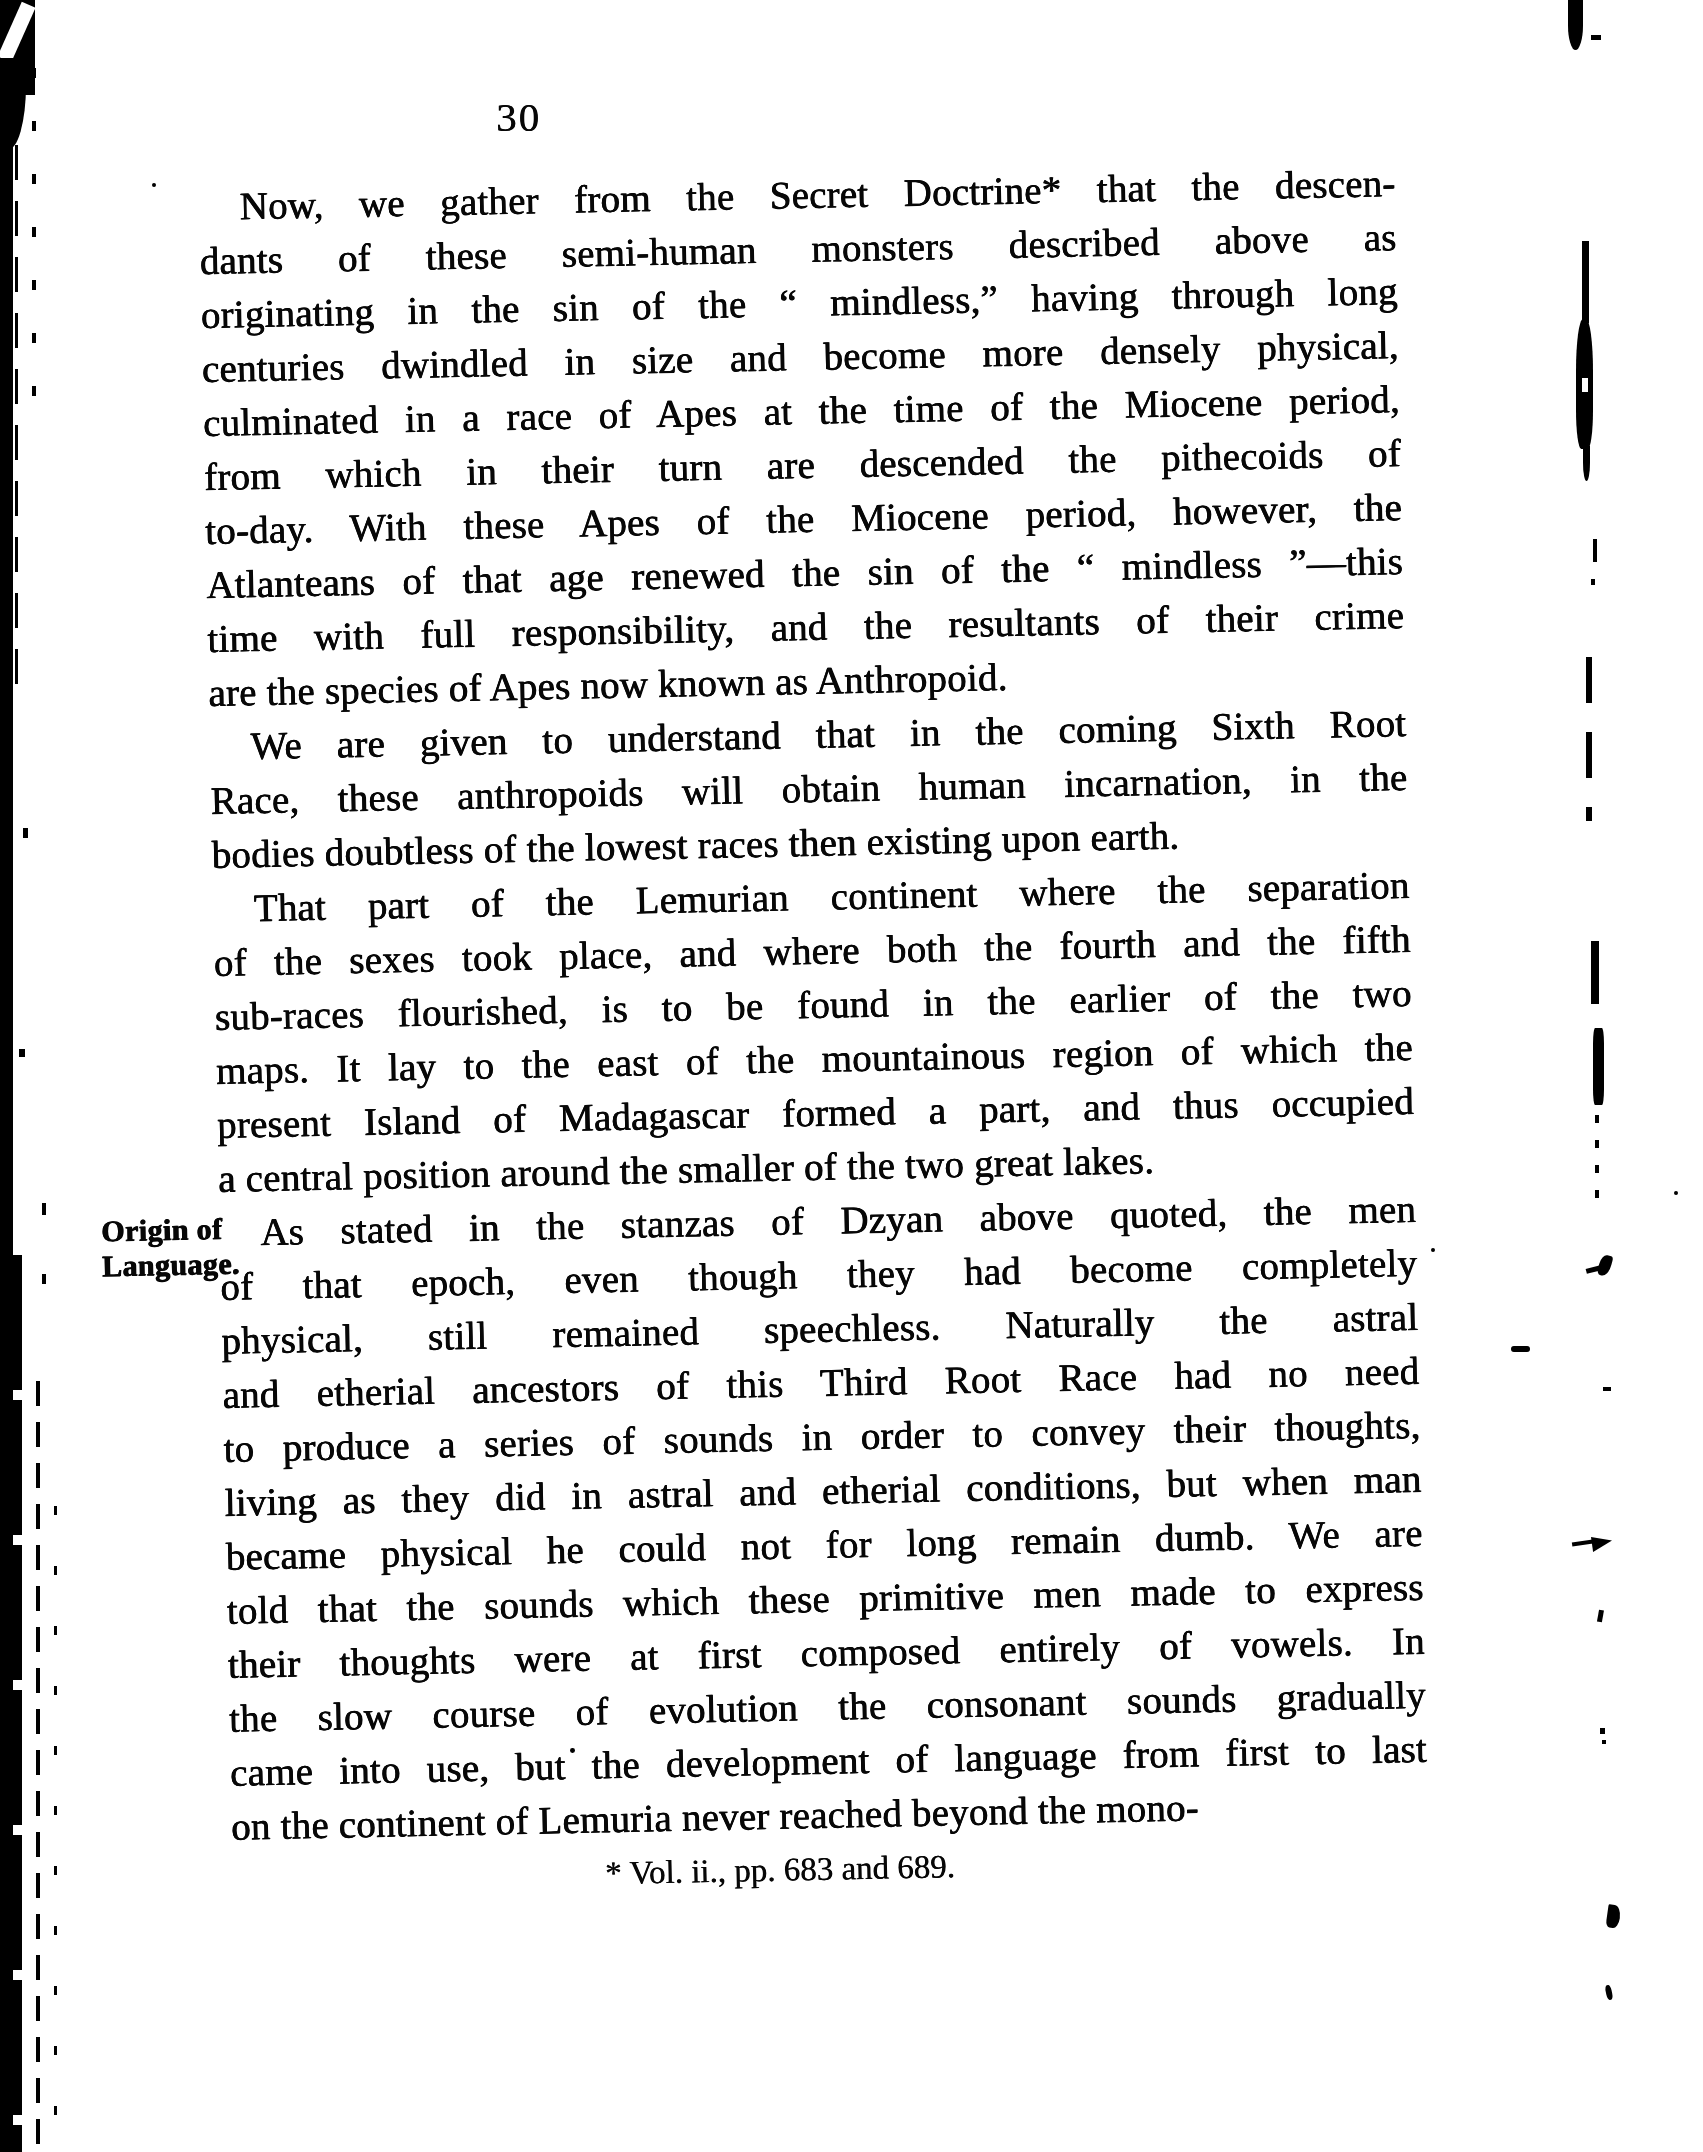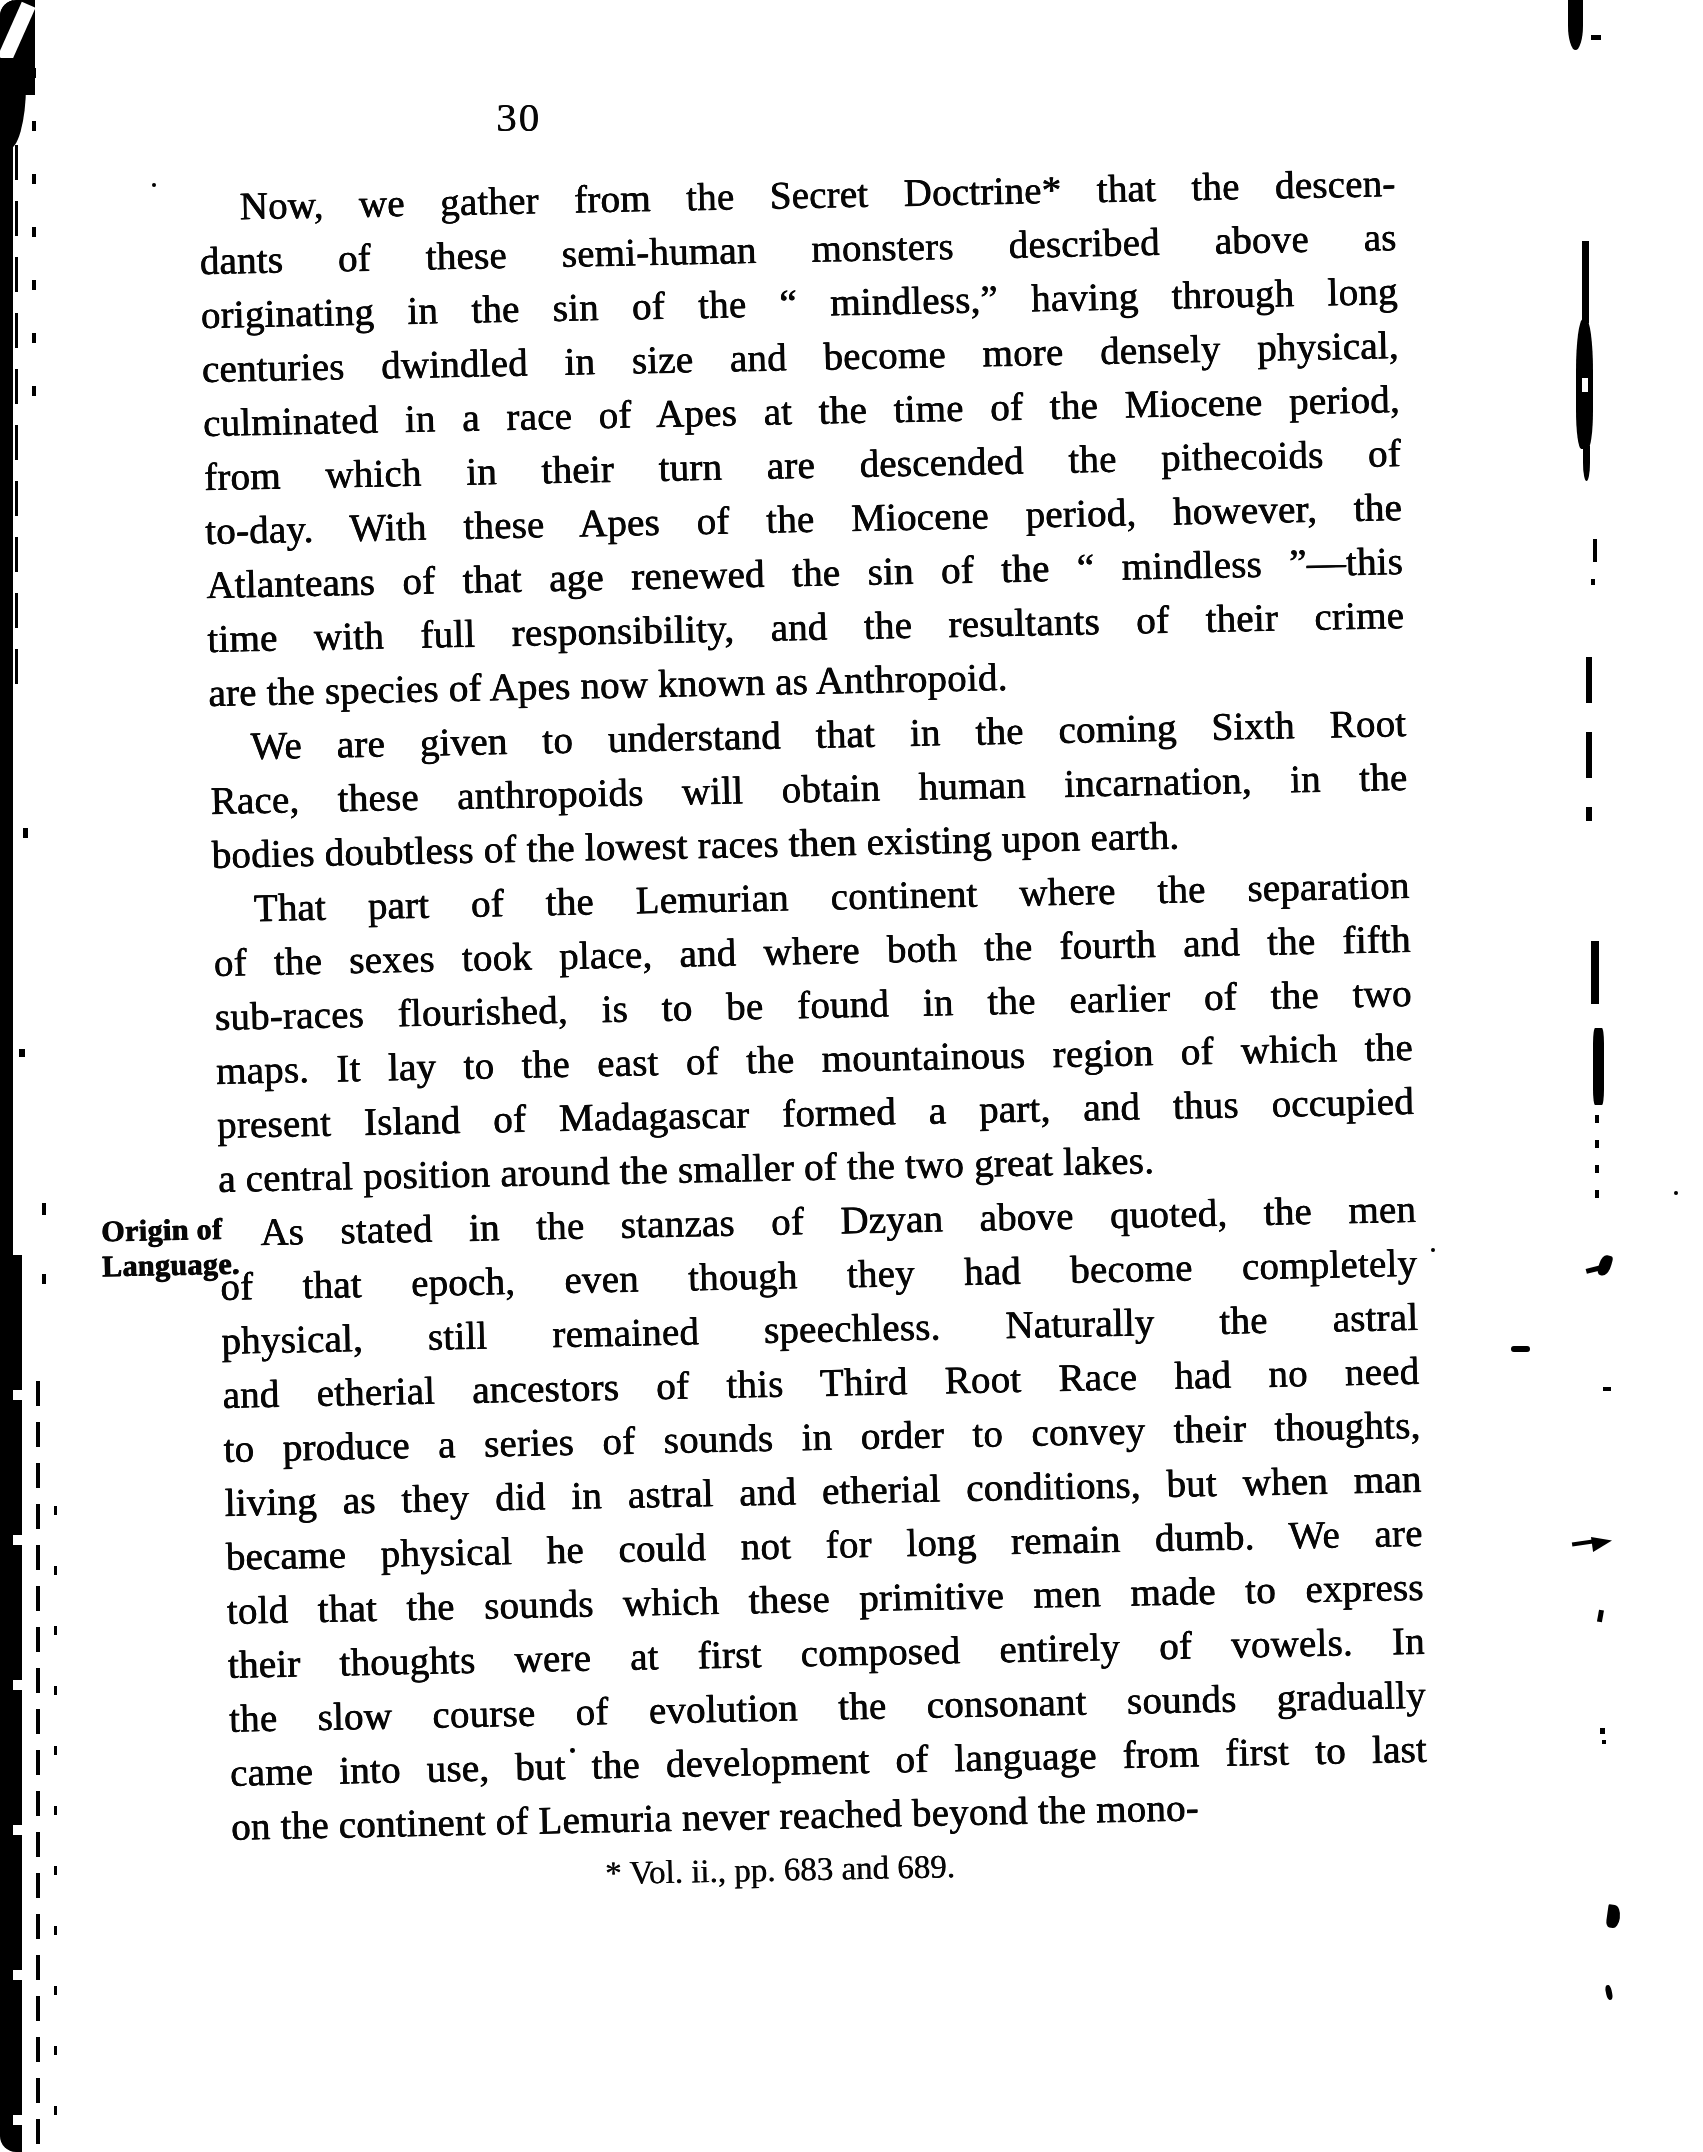--- a/index.html
+++ b/index.html
@@ -3,21 +3,20 @@
 <meta charset="utf-8">
 <style>
   html, body { margin: 0; padding: 0; background: #ffffff; }
   .page {
     position: relative;
     width: 1703px; height: 2152px;
     background: #ffffff;
     overflow: hidden;
     font-family: "Liberation Serif", "DejaVu Serif", serif;
     color: #070707;
-    border-radius: 16px;
   }
   
   .text-block {
     position: absolute;
     left: 198px; top: 180px; width: 1197px;
     transform: rotate(-1.15deg);
     transform-origin: 0 0;
   }
   .line {
     height: 54px; line-height: 54px;

